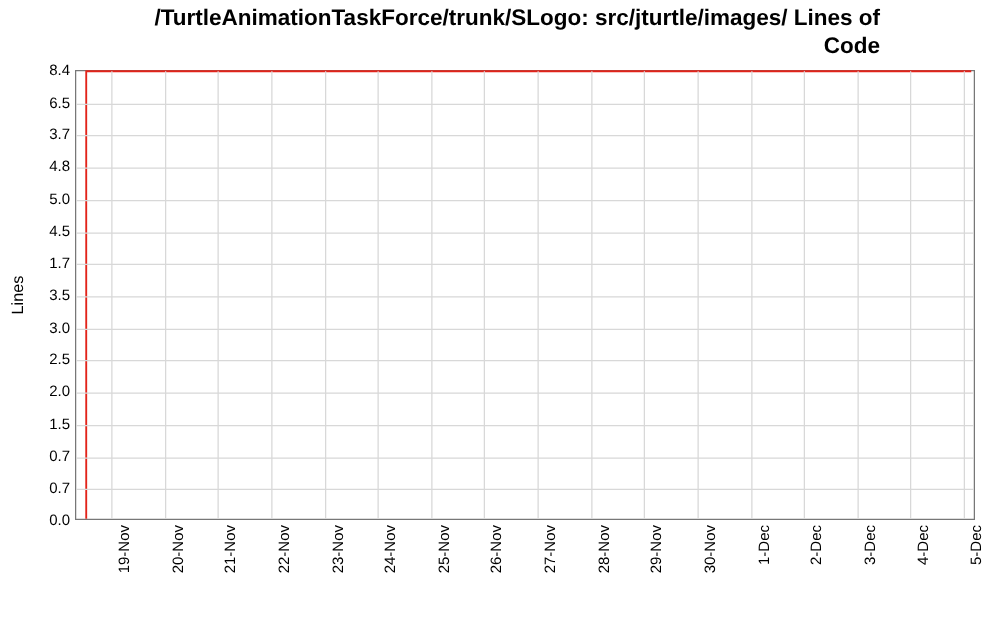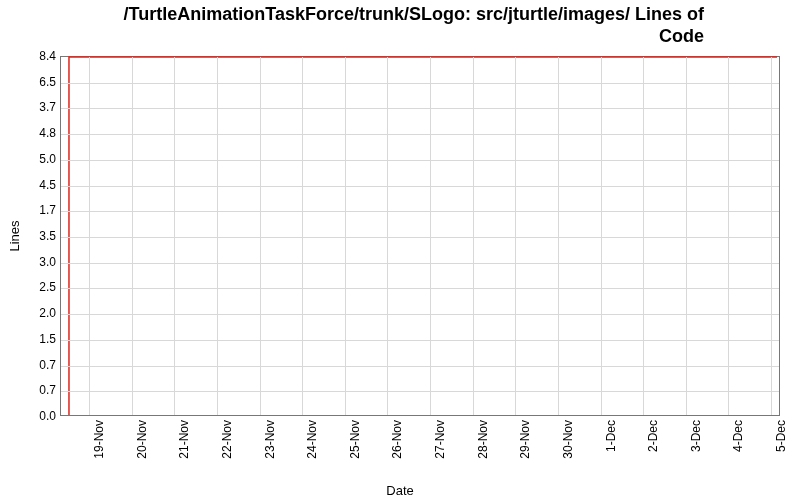--- a/index.html
+++ b/index.html
@@ -94,21 +94,20 @@
 <body>
 
 <div class="chart-container">
 
   <div class="title">
     <span>/TurtleAnimationTaskForce/trunk/SLogo: src/jturtle/images/ Lines of</span><br>
     <span>Code</span>
   </div>
 
   <div class="y-label">Lines</div>
-  <div class="x-label">Date</div>
 
   <div class="plot-area">
     <svg class="series-line" viewBox="0 0 720 360" preserveAspectRatio="none">
       <polyline id="series-poly" points="8,360 8,0 718,0" stroke="#e2231a"></polyline>
     </svg>
   <div class="grid-h" style="top: 334.286px;"></div>
       <div class="grid-h" style="top: 308.571px;"></div>
       <div class="grid-h" style="top: 282.857px;"></div>
       <div class="grid-h" style="top: 257.143px;"></div>
       <div class="grid-h" style="top: 231.429px;"></div>

